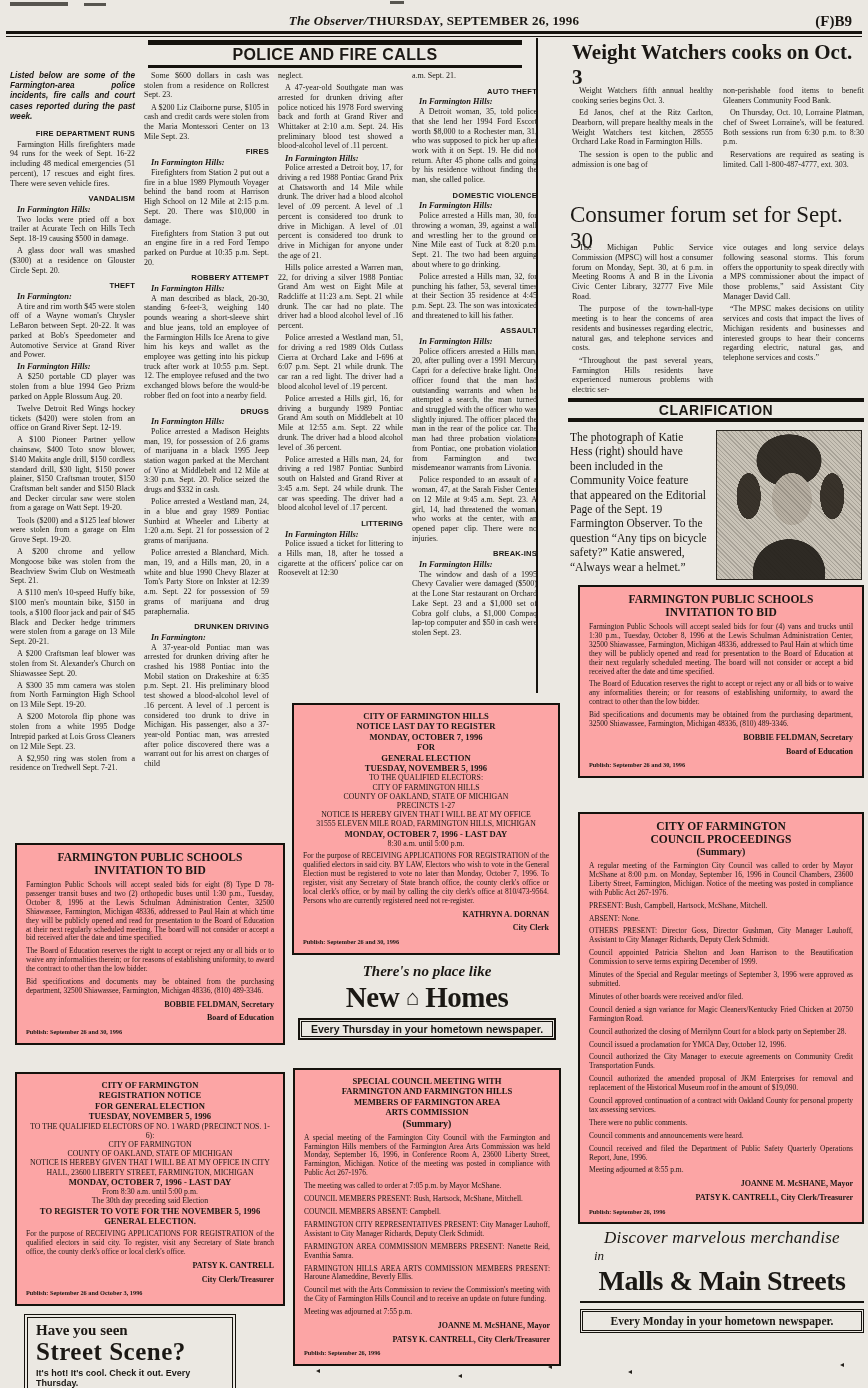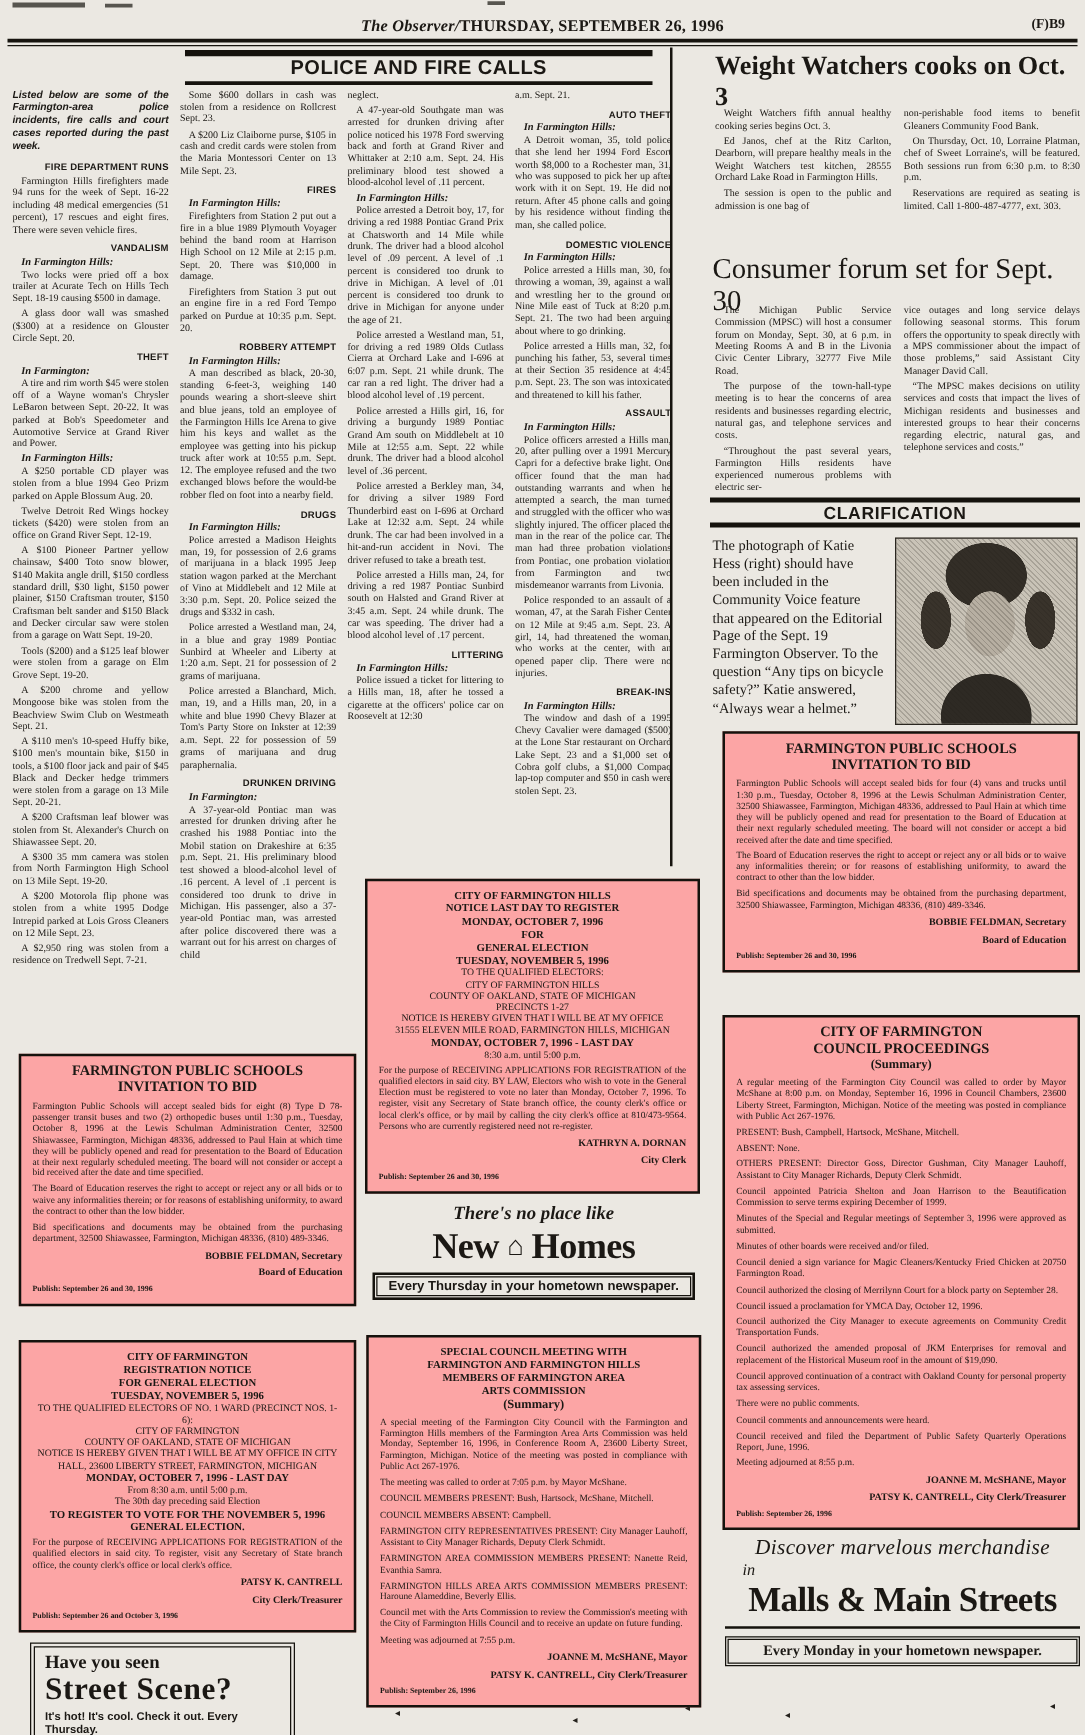--- a/index.html
+++ b/index.html
@@ -2,21 +2,21 @@
 <html><head>
 <meta charset="utf-8">
 <style>
   *{margin:0;padding:0;box-sizing:border-box}
   html,body{width:868px;height:1388px}
   body{font-family:"Liberation Serif",serif;color:#1b1814;background:#b8b5af}
   #page{position:relative;width:868px;height:1388px;background:#ebe8e2;overflow:hidden}
 
   .masthead{position:absolute;top:13px;left:0;width:100%;text-align:center;font-size:13px;font-weight:bold;letter-spacing:.2px}
   .masthead .obs{font-style:italic}
-  .pagenum{position:absolute;top:13px;right:16px;font-size:11px;font-weight:bold}
+  .pagenum{position:absolute;top:13px;right:16px;font-size:15px;font-weight:bold}
   .toprule{position:absolute;top:31px;left:6px;right:6px;height:6px;border-top:3px solid #17140f;border-bottom:1px solid #17140f}
 
   .smudge{position:absolute;background:#32302b;opacity:.8}
   .pmark{position:absolute;font-size:8px;color:#24211c}
 
   
   .police-banner{position:absolute;left:148px;top:40px;width:374px;text-align:center}
   .police-banner .bar-top{height:5px;background:#15120d}
   .police-banner .ttl{font-family:"Liberation Sans",sans-serif;font-weight:bold;font-size:16px;letter-spacing:.4px;padding:1px 0}
   .police-banner .bar-bot{height:3px;background:#15120d}
@@ -150,23 +150,23 @@
         <div class="b-para">Police arrested a Blanchard, Mich. man, 19, and a Hills man, 20, in a white and blue 1990 Chevy Blazer at Tom's Party Store on Inkster at 12:39 a.m. Sept. 22 for possession of 59 grams of marijuana and drug paraphernalia.</div>
         <div class="b-kicker">DRUNKEN DRIVING</div>
         <div class="b-loc">In Farmington:</div>
         <div class="b-para">A 37-year-old Pontiac man was arrested for drunken driving after he crashed his 1988 Pontiac into the Mobil station on Drakeshire at 6:35 p.m. Sept. 21. His preliminary blood test showed a blood-alcohol level of .16 percent. A level of .1 percent is considered too drunk to drive in Michigan. His passenger, also a 37-year-old Pontiac man, was arrested after police discovered there was a warrant out for his arrest on charges of child</div>
       </div>
     <div class="col">
         <div class="b-para b-noind">neglect.</div>
         <div class="b-para">A 47-year-old Southgate man was arrested for drunken driving after police noticed his 1978 Ford swerving back and forth at Grand River and Whittaker at 2:10 a.m. Sept. 24. His preliminary blood test showed a blood-alcohol level of .11 percent.</div>
         <div class="b-loc">In Farmington Hills:</div>
         <div class="b-para">Police arrested a Detroit boy, 17, for driving a red 1988 Pontiac Grand Prix at Chatsworth and 14 Mile while drunk. The driver had a blood alcohol level of .09 percent. A level of .1 percent is considered too drunk to drive in Michigan. A level of .01 percent is considered too drunk to drive in Michigan for anyone under the age of 21.</div>
+        <div class="b-para">Hills police arrested a Warren man, 22, for driving a silver 1988 Pontiac Grand Am west on Eight Mile at Radcliffe at 11:23 a.m. Sept. 21 while drunk. The car had no plate. The driver had a blood alcohol level of .16 percent.</div>
         <div class="b-para">Police arrested a Westland man, 51, for driving a red 1989 Olds Cutlass Cierra at Orchard Lake and I-696 at 6:07 p.m. Sept. 21 while drunk. The car ran a red light. The driver had a blood alcohol level of .19 percent.</div>
         <div class="b-para">Police arrested a Hills girl, 16, for driving a burgundy 1989 Pontiac Grand Am south on Middlebelt at 10 Mile at 12:55 a.m. Sept. 22 while drunk. The driver had a blood alcohol level of .36 percent.</div>
-        <div class="b-para">Police arrested a Berkley man, 34, for driving a silver 1989 Ford Thunderbird east on I-696 at Orchard Lake at 12:32 a.m. Sept. 24 while drunk. The car had been involved in a hit-and-run accident in Novi. The driver refused to take a breath test.</div>
         <div class="b-para">Police arrested a Hills man, 24, for driving a red 1987 Pontiac Sunbird south on Halsted and Grand River at 3:45 a.m. Sept. 24 while drunk. The car was speeding. The driver had a blood alcohol level of .17 percent.</div>
         <div class="b-kicker">LITTERING</div>
         <div class="b-loc">In Farmington Hills:</div>
         <div class="b-para">Police issued a ticket for littering to a Hills man, 18, after he tossed a cigarette at the officers' police car on Roosevelt at 12:30</div>
       </div>
     <div class="col">
         <div class="b-para b-noind">a.m. Sept. 21.</div>
         <div class="b-kicker">AUTO THEFT</div>
         <div class="b-loc">In Farmington Hills:</div>
         <div class="b-para">A Detroit woman, 35, told police that she lend her 1994 Ford Escort worth $8,000 to a Rochester man, 31, who was supposed to pick her up after work with it on Sept. 19. He did not return. After 45 phone calls and going by his residence without finding the man, she called police.</div>

